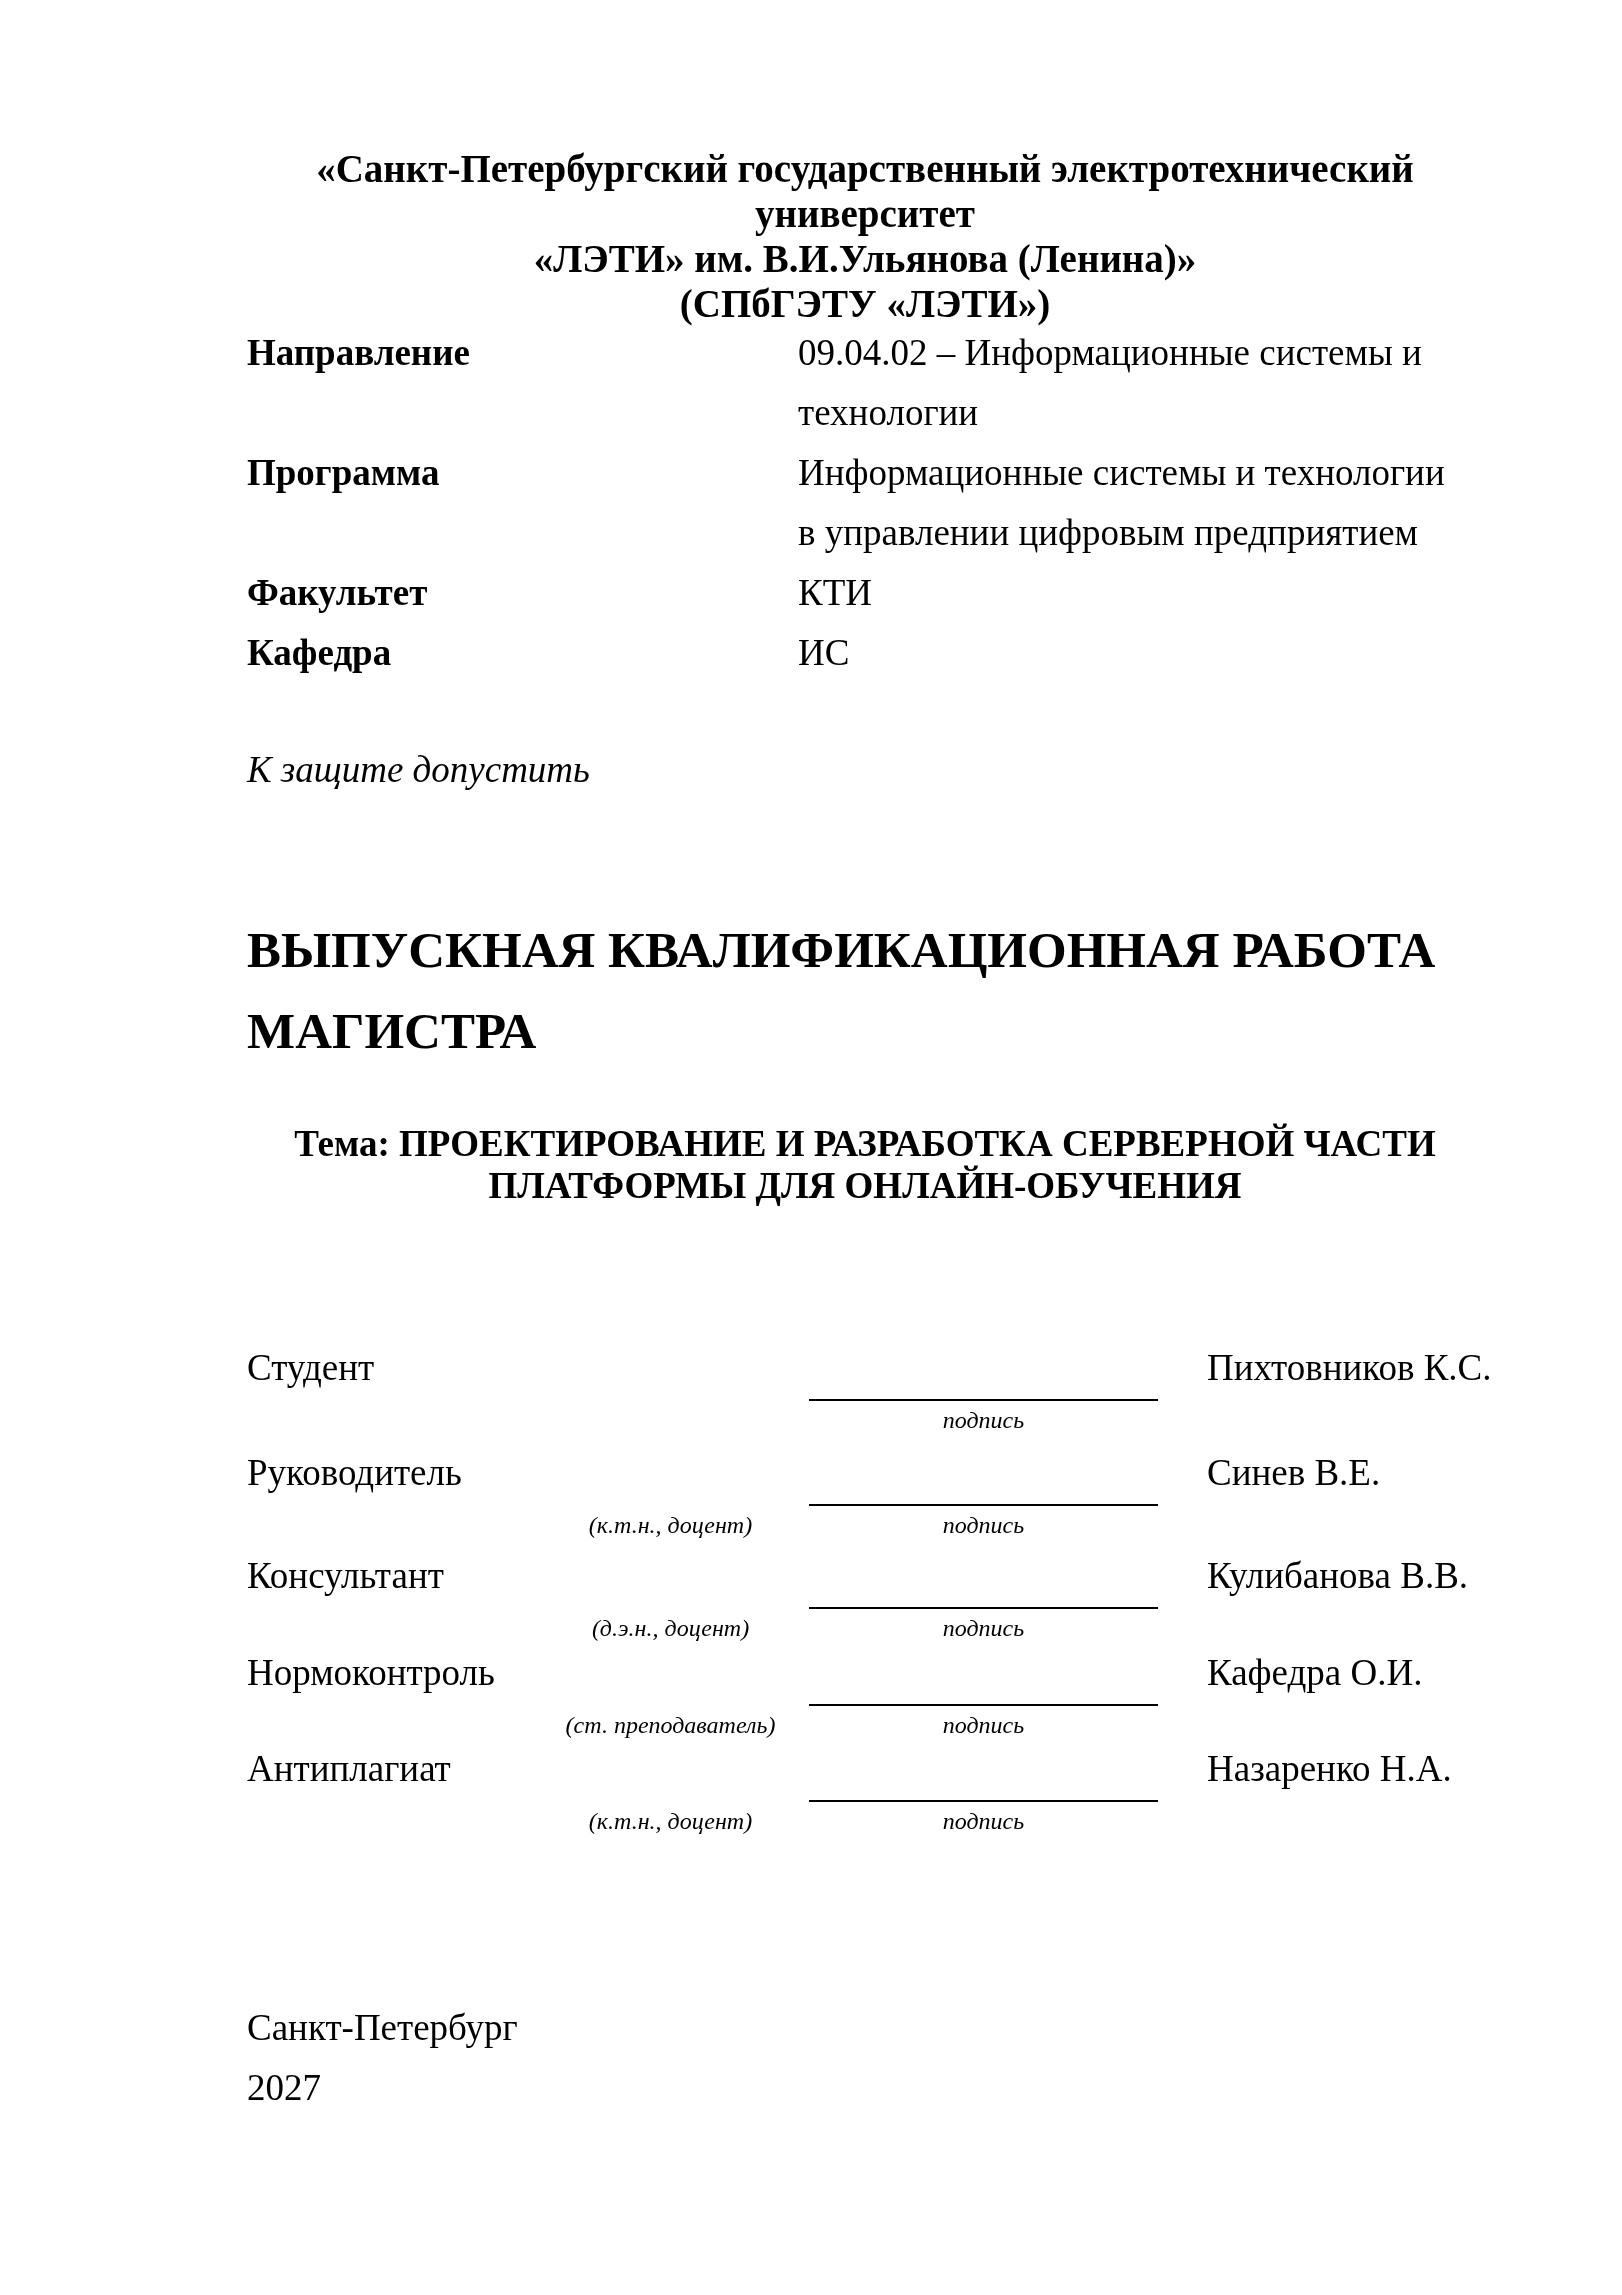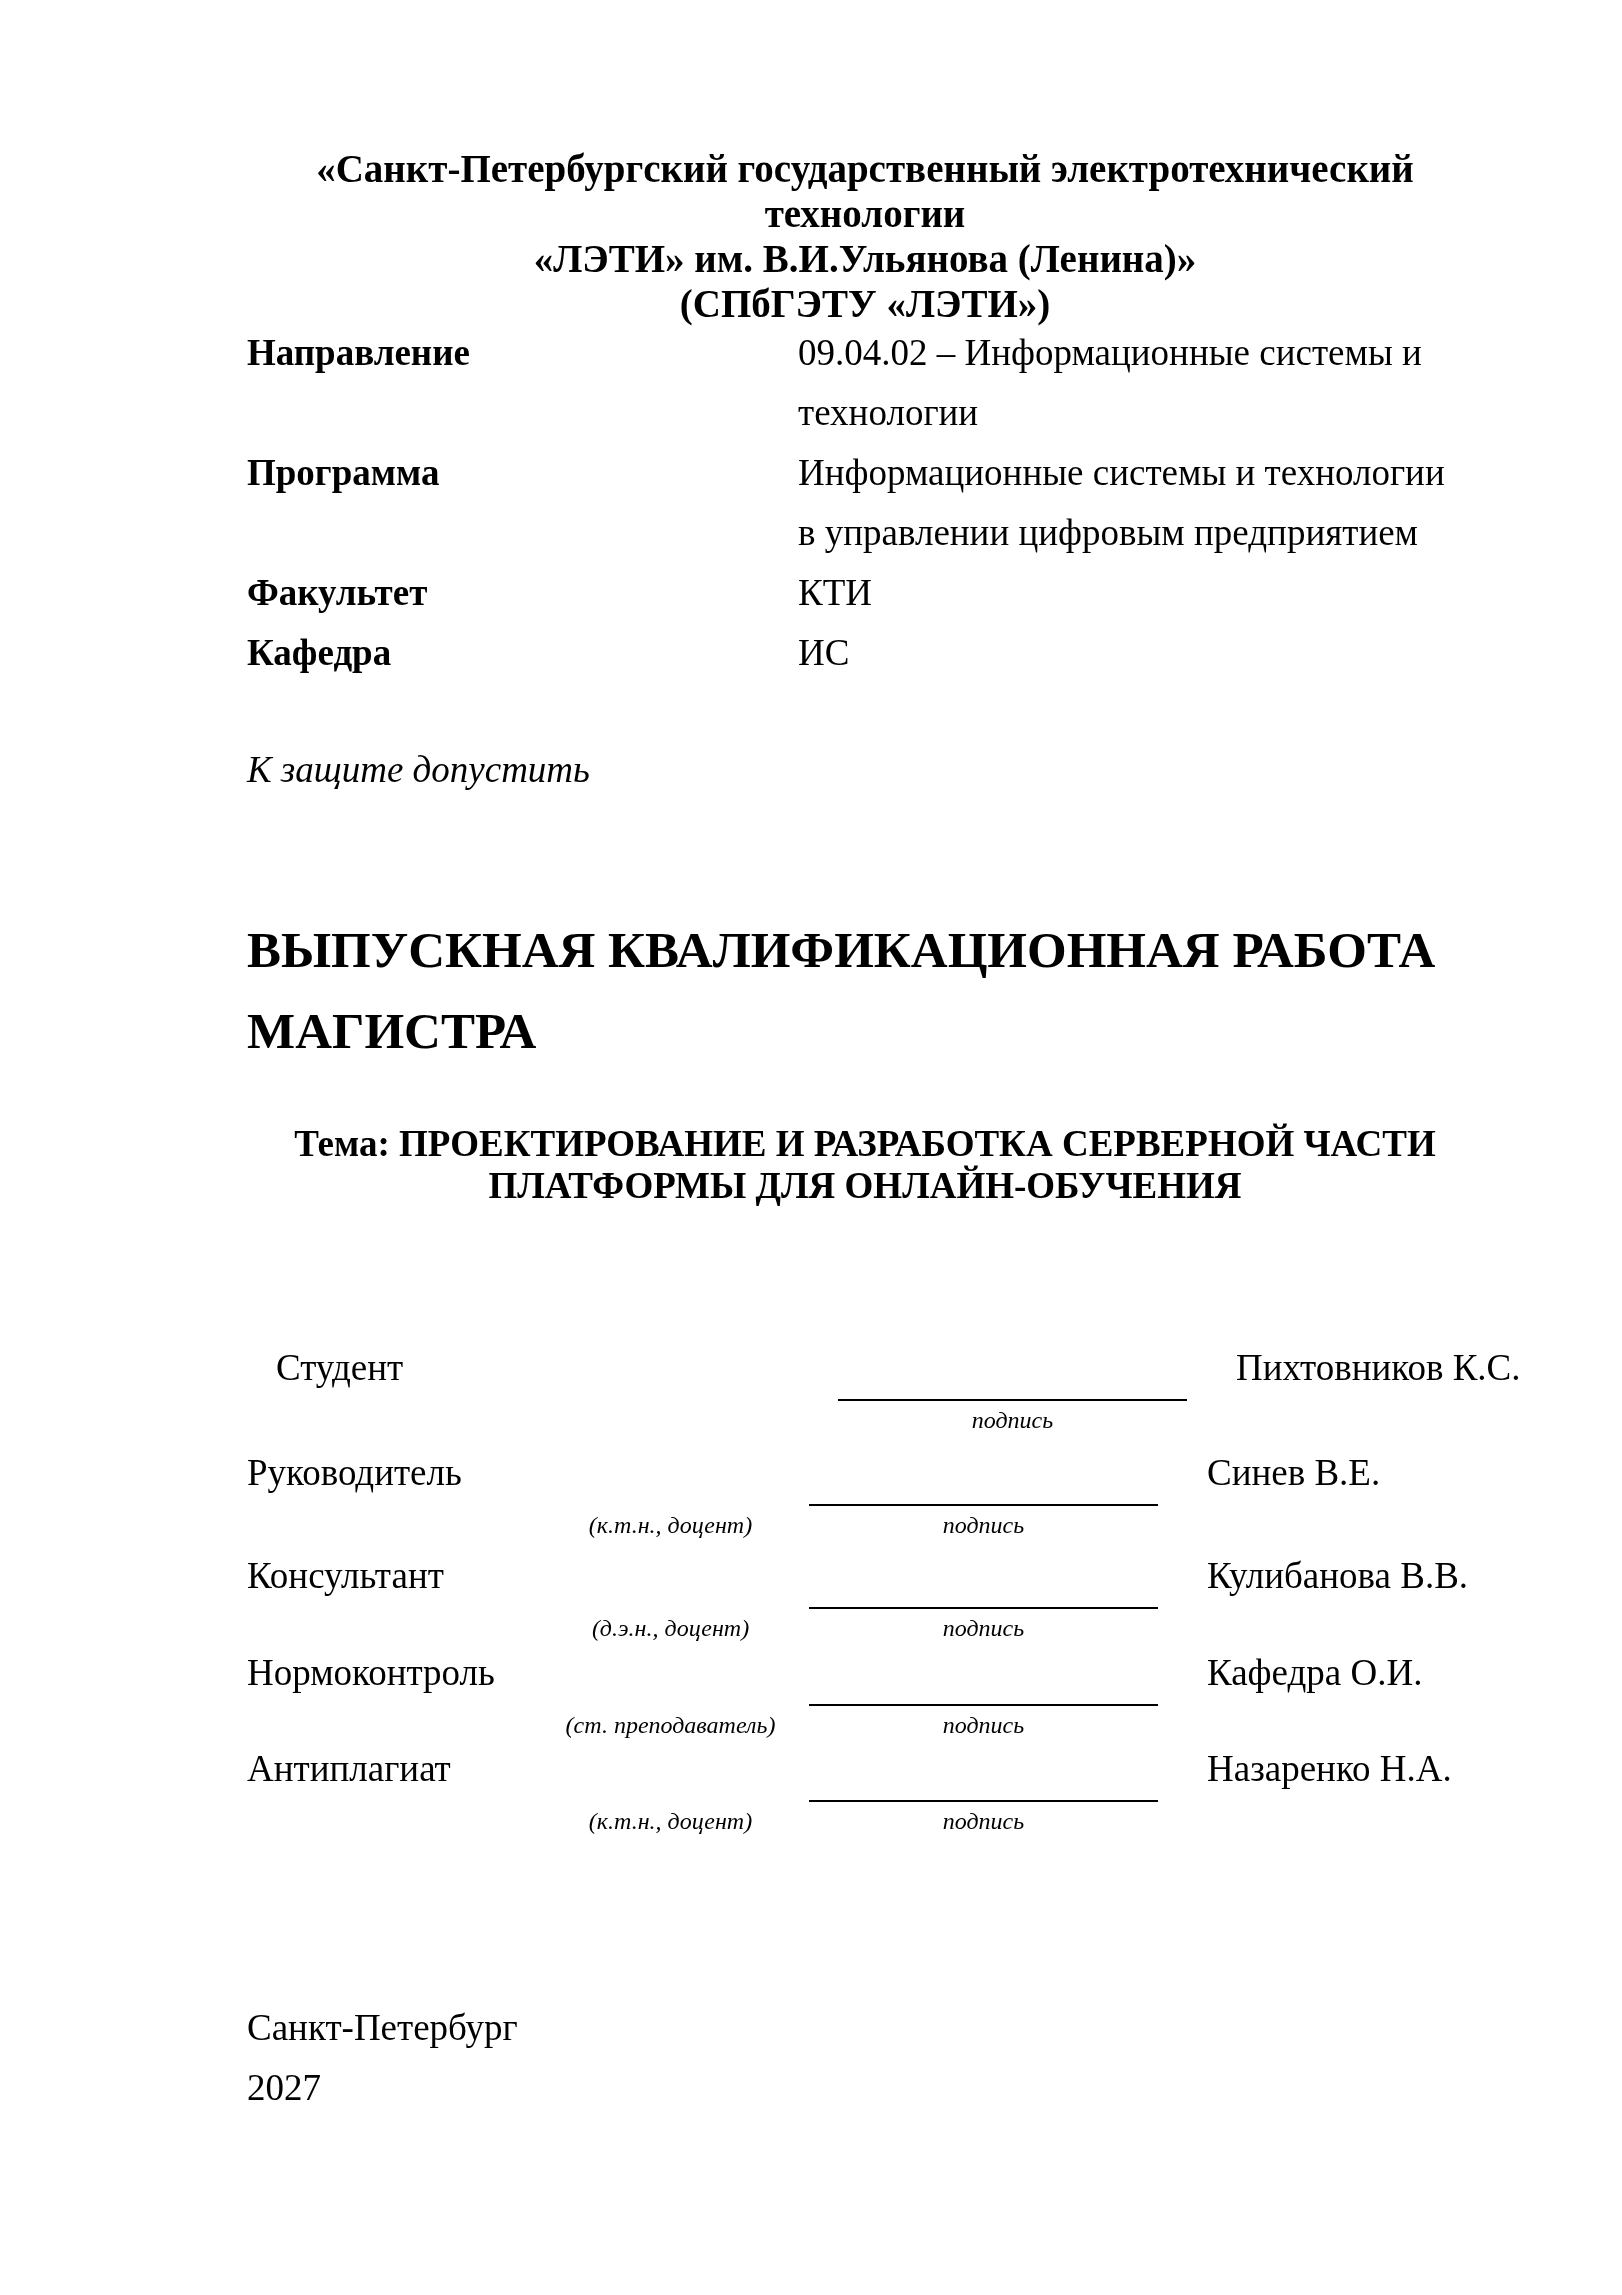--- a/index.html
+++ b/index.html
@@ -50,21 +50,21 @@
     font-size:24px;line-height:31px;font-style:italic;white-space:nowrap;}
 
   .footer{left:247px;top:1998px;width:1236px;text-align:left;font-size:37px;line-height:60px;}
 </style>
 </head>
 <body>
 
 <div class="page">
 
   <div class="abs header">
-    <div>«Санкт-Петербургский государственный электротехнический технологии</div>
+    <div>«Санкт-Петербургский государственный электротехнический университет</div>
     <div>«ЛЭТИ» им. В.И.Ульянова (Ленина)»</div>
     <div>(СПбГЭТУ «ЛЭТИ»)</div>
   </div>
 
   <div class="abs fields">
     <div class="fline">
       <span class="flabel">Направление</span><span>09.04.02 – Информационные системы и</span>
     </div>
     <div class="fline fcont">
       <span>технологии</span>
@@ -89,21 +89,21 @@
   <div class="abs worktitle">
     <div>ВЫПУСКНАЯ КВАЛИФИКАЦИОННАЯ РАБОТА</div>
     <div>МАГИСТРА</div>
   </div>
 
   <div class="abs theme">
     <div>Тема: ПРОЕКТИРОВАНИЕ И РАЗРАБОТКА СЕРВЕРНОЙ ЧАСТИ</div>
     <div>ПЛАТФОРМЫ ДЛЯ ОНЛАЙН-ОБУЧЕНИЯ</div>
   </div>
 
-  <div class="abs sigrow" style="top:1347px;margin-left:29px;">
+  <div class="abs sigrow" style="top:1347px;">
     <span class="sig-role">Студент</span>
     <span class="sig-line"></span>
     <span class="sig-caption">подпись</span>
     <span class="sig-name">Пихтовников К.С.</span>
   </div>
 
   <div class="abs sigrow" style="top:1452px;">
     <span class="sig-role">Руководитель</span>
     <span class="sig-qual">(к.т.н., доцент)</span>
     <span class="sig-line"></span>

